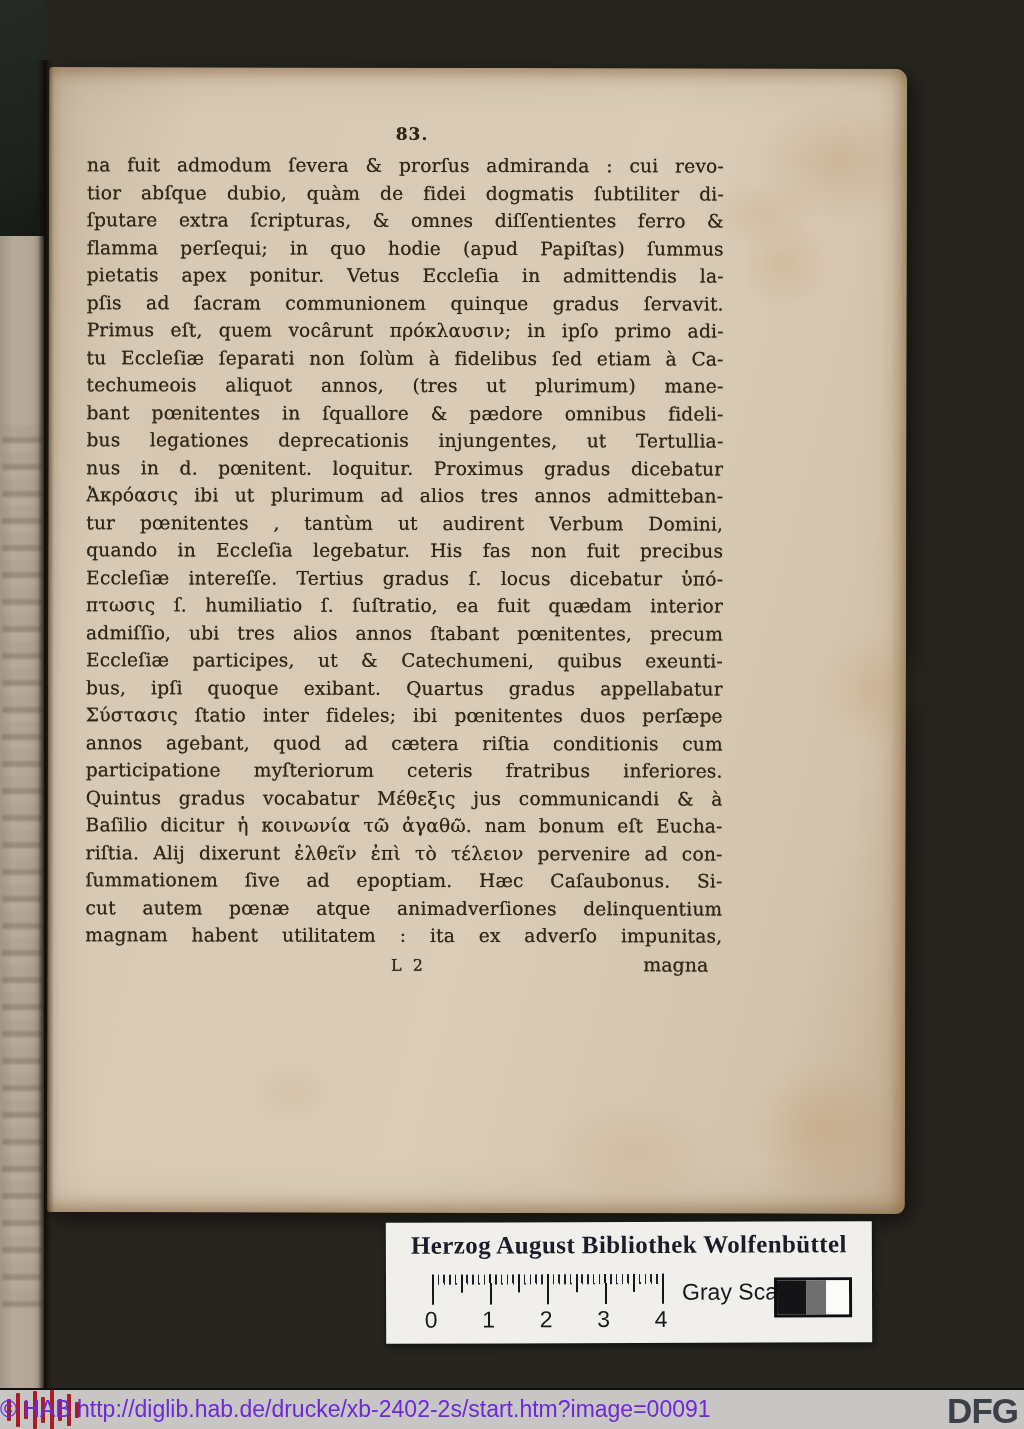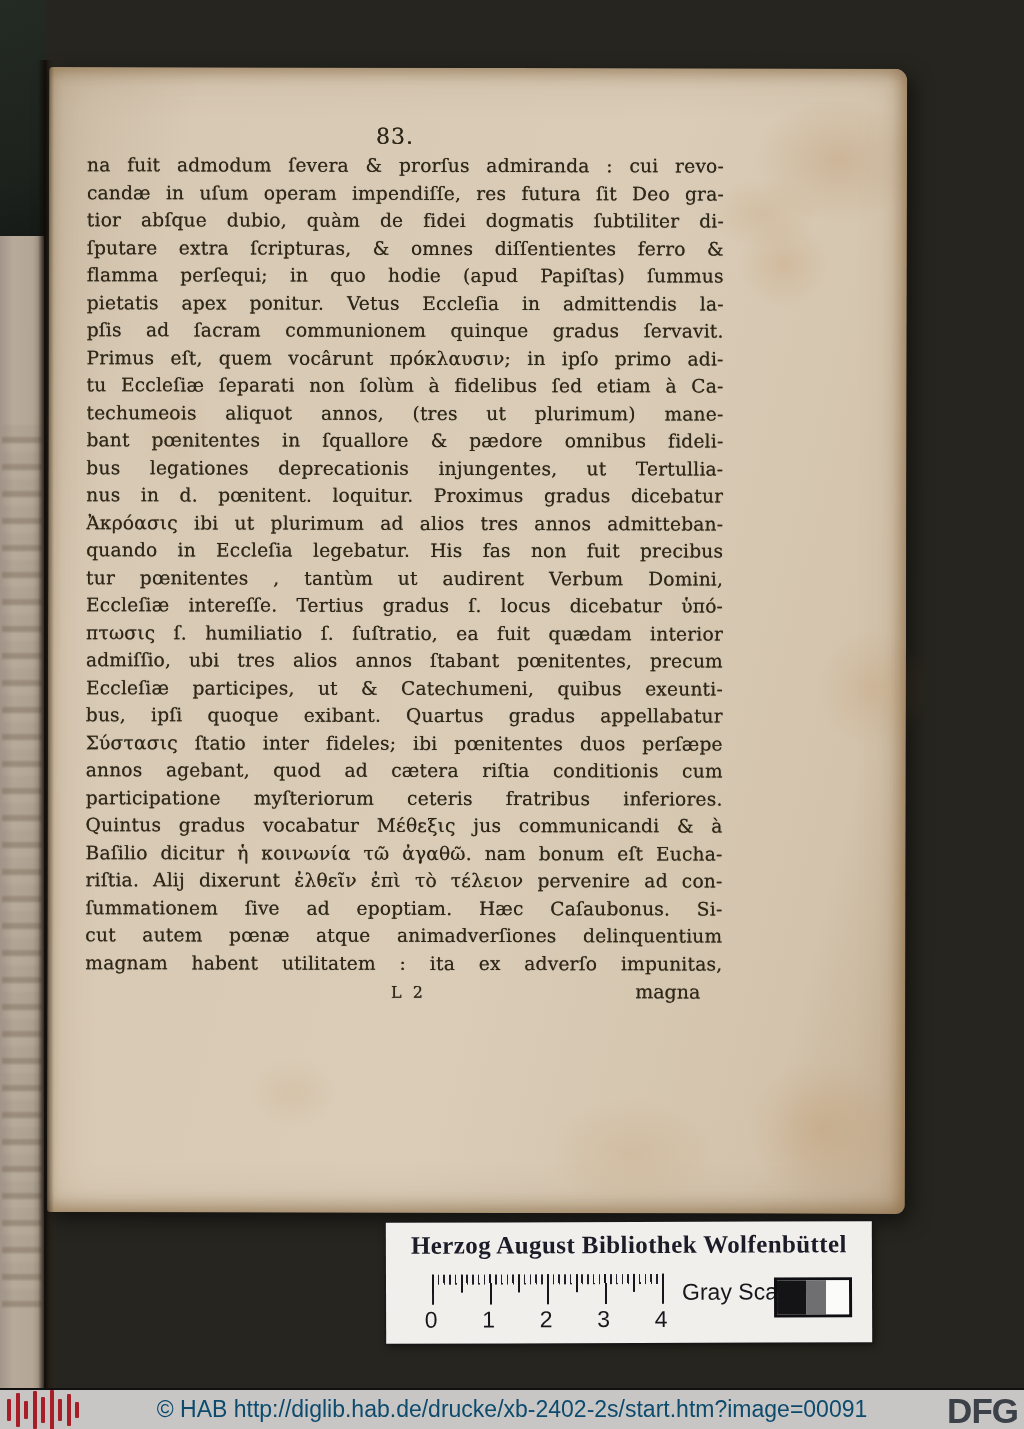--- a/index.html
+++ b/index.html
@@ -42,43 +42,44 @@
       inset -7px 0 16px rgba(140,100,58,0.38),
       inset 0 7px 12px rgba(118,88,52,0.25),
       inset 0 -8px 14px rgba(118,88,52,0.28),
       5px 7px 20px rgba(0,0,0,0.55);
     transform:rotate(0.12deg);
     z-index:2;
   }
   .stain{position:absolute;border-radius:50%;pointer-events:none;
     background:radial-gradient(closest-side, rgba(178,124,64,0.30), rgba(178,124,64,0));}
   .page-number{
-    position:absolute;left:276px;top:56px;width:140px;text-align:center;
-    font-size:22px;color:var(--ink,#2e2718);letter-spacing:1px;
+    position:absolute;left:293px;top:56px;width:140px;text-align:center;
+    font-size:17px;color:var(--ink,#2e2718);letter-spacing:1px;
     text-shadow:0 0 0.6px rgba(46,39,24,0.8);
+    font-weight:bold;
   }
   .text-block{
     position:absolute;left:38px;top:84px;width:637px;
     color:var(--ink,#2e2718);
   }
   .text-line{
     height:27.5px;overflow:hidden;
     font-size:18.6px;line-height:27.5px;
     text-align:justify;text-align-last:justify;
     letter-spacing:0.2px;word-spacing:1px;
     text-shadow:0 0 0.7px rgba(46,39,24,0.75);
     white-space:nowrap;
   }
   .signature-row{
     display:flex;align-items:baseline;margin-top:3px;
     font-size:19px;color:var(--ink,#2e2718);
     text-shadow:0 0 0.7px rgba(46,39,24,0.75);
   }
   .signature-mark{margin-left:48%;letter-spacing:3px;font-size:16px;}
-  .catchword{margin-left:auto;margin-right:22px;text-align:right;}
+  .catchword{margin-left:auto;margin-right:14px;text-align:right;}
   
   .color-card{
     position:absolute;left:386px;top:1222px;width:486px;height:121px;
     background:var(--card,#f0efec);
     box-shadow:0 0 0 2px rgba(20,20,30,0.25), 2px 3px 8px rgba(0,0,0,0.5);
     z-index:4;transform:rotate(-0.2deg);
   }
   .library-name{
     margin-top:9px;text-align:center;
     font-family:"Liberation Serif", serif;font-weight:bold;
@@ -122,22 +123,22 @@
     background:var(--bar,#c7c6c4);
     border-top:2px solid #101010;box-sizing:border-box;z-index:5;
   }
   .hab-logo{
     position:absolute;left:5px;top:0;height:39px;width:72px;
     display:flex;align-items:center;justify-content:space-between;
     padding:0 2px;filter:blur(0.3px);
   }
   .hab-bar{width:4px;background:var(--red,#a81e28);border-radius:1px;}
   .credit-url{
-    position:absolute;left:0;right:0;top:6px;text-align:center;
-    font-family:"Liberation Sans", sans-serif;font-size:23px;color:#0c4a6e;
+    position:absolute;left:0;right:0;top:6px;
+    font-family:"Liberation Sans", sans-serif;font-size:23px;color:#6d28d9;
   }
   .dfg-logo{
     position:absolute;right:6px;top:1px;
     font-family:"Liberation Sans", sans-serif;font-weight:900;
     font-size:35px;letter-spacing:-1px;color:var(--dfg,#3c4149);
   }
 </style>
 </head>
 <body>
 
@@ -157,35 +158,34 @@
   <div class="stain" style="left:500px;top:1030px;width:170px;height:110px;opacity:.45"></div>
   <div class="stain" style="left:200px;top:990px;width:90px;height:70px;opacity:.35"></div>
   <div class="stain" style="left:90px;top:300px;width:70px;height:120px;opacity:.25"></div>
 
   <div class="page-number">83.</div>
 
   <div class="text-block">
     <div>
 
     <div class="text-line">na fuit admodum ſevera &amp; prorſus admiranda : cui revo-</div>
-        <div class="text-line">candæ in uſum operam impendiſſe, res futura ſit Deo gra-</div>
         <div class="text-line">tior abſque dubio, quàm de fidei dogmatis ſubtiliter di-</div>
         <div class="text-line">ſputare extra ſcripturas, &amp; omnes diſſentientes ferro &amp;</div>
         <div class="text-line">flamma perſequi; in quo hodie (apud Papiſtas) ſummus</div>
         <div class="text-line">pietatis apex ponitur.  Vetus Eccleſia in admittendis la-</div>
         <div class="text-line">pſis ad ſacram communionem quinque gradus ſervavit.</div>
         <div class="text-line">Primus eſt, quem vocârunt πρόκλαυσιν; in ipſo primo adi-</div>
         <div class="text-line">tu Eccleſiæ ſeparati non ſolùm à fidelibus ſed etiam à Ca-</div>
         <div class="text-line">techumeois aliquot annos, (tres ut plurimum) mane-</div>
         <div class="text-line">bant pœnitentes in ſquallore &amp; pædore omnibus fideli-</div>
         <div class="text-line">bus legationes deprecationis injungentes, ut Tertullia-</div>
         <div class="text-line">nus in d. pœnitent. loquitur. Proximus gradus dicebatur</div>
         <div class="text-line">Ἀκρόασις ibi ut plurimum ad alios tres annos admitteban-</div>
+        <div class="text-line">tur pœnitentes , tantùm ut audirent Verbum Domini,</div>
         <div class="text-line">quando in Eccleſia legebatur.  His fas non fuit precibus</div>
-        <div class="text-line">tur pœnitentes , tantùm ut audirent Verbum Domini,</div>
         <div class="text-line">Eccleſiæ intereſſe.  Tertius gradus ſ. locus dicebatur ὑπό-</div>
         <div class="text-line">πτωσις ſ. humiliatio ſ. ſuſtratio, ea fuit quædam interior</div>
         <div class="text-line">admiſſio, ubi tres alios annos ſtabant pœnitentes, precum</div>
         <div class="text-line">Eccleſiæ participes, ut &amp; Catechumeni, quibus exeunti-</div>
         <div class="text-line">bus, ipſi quoque exibant. Quartus gradus appellabatur</div>
         <div class="text-line">Σύστασις ſtatio inter fideles; ibi pœnitentes duos perſæpe</div>
         <div class="text-line">annos agebant, quod ad cætera riſtia conditionis cum</div>
         <div class="text-line">participatione myſteriorum ceteris fratribus inferiores.</div>
         <div class="text-line">Quintus gradus vocabatur Μέθεξις jus communicandi &amp; à</div>
         <div class="text-line">Baſilio dicitur ἡ κοινωνία τῶ ἀγαθῶ. nam bonum eſt Eucha-</div>

